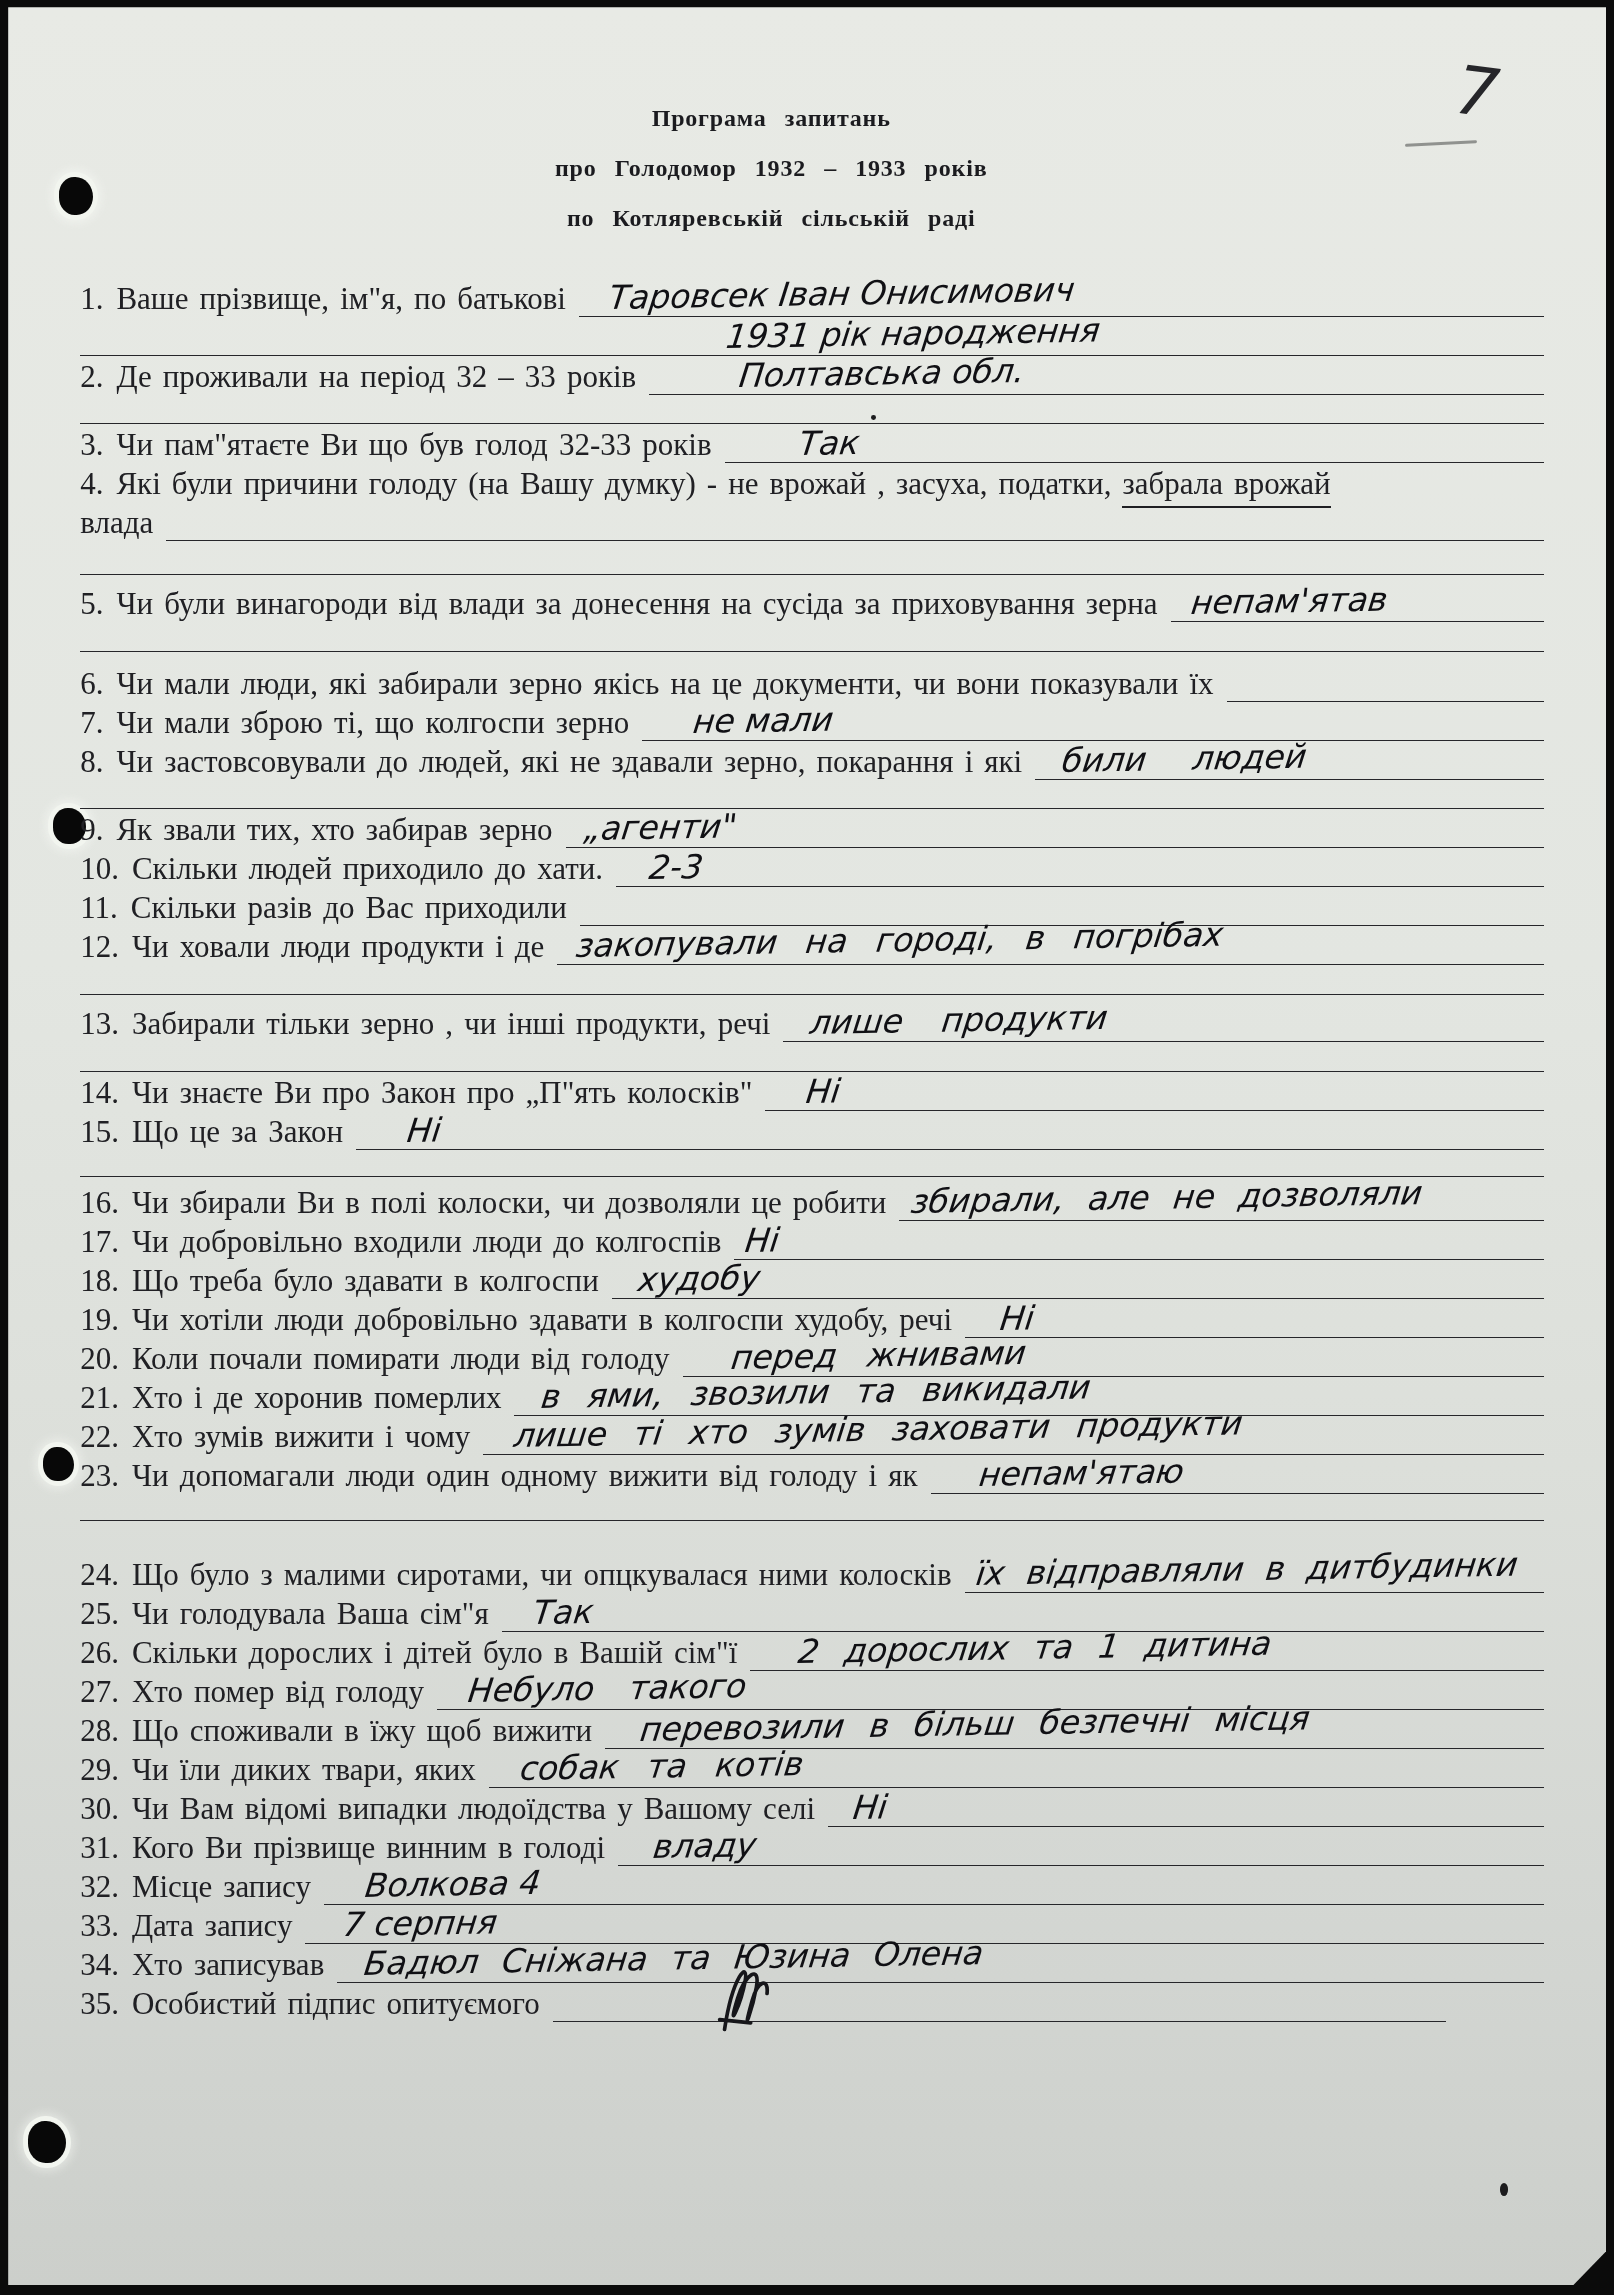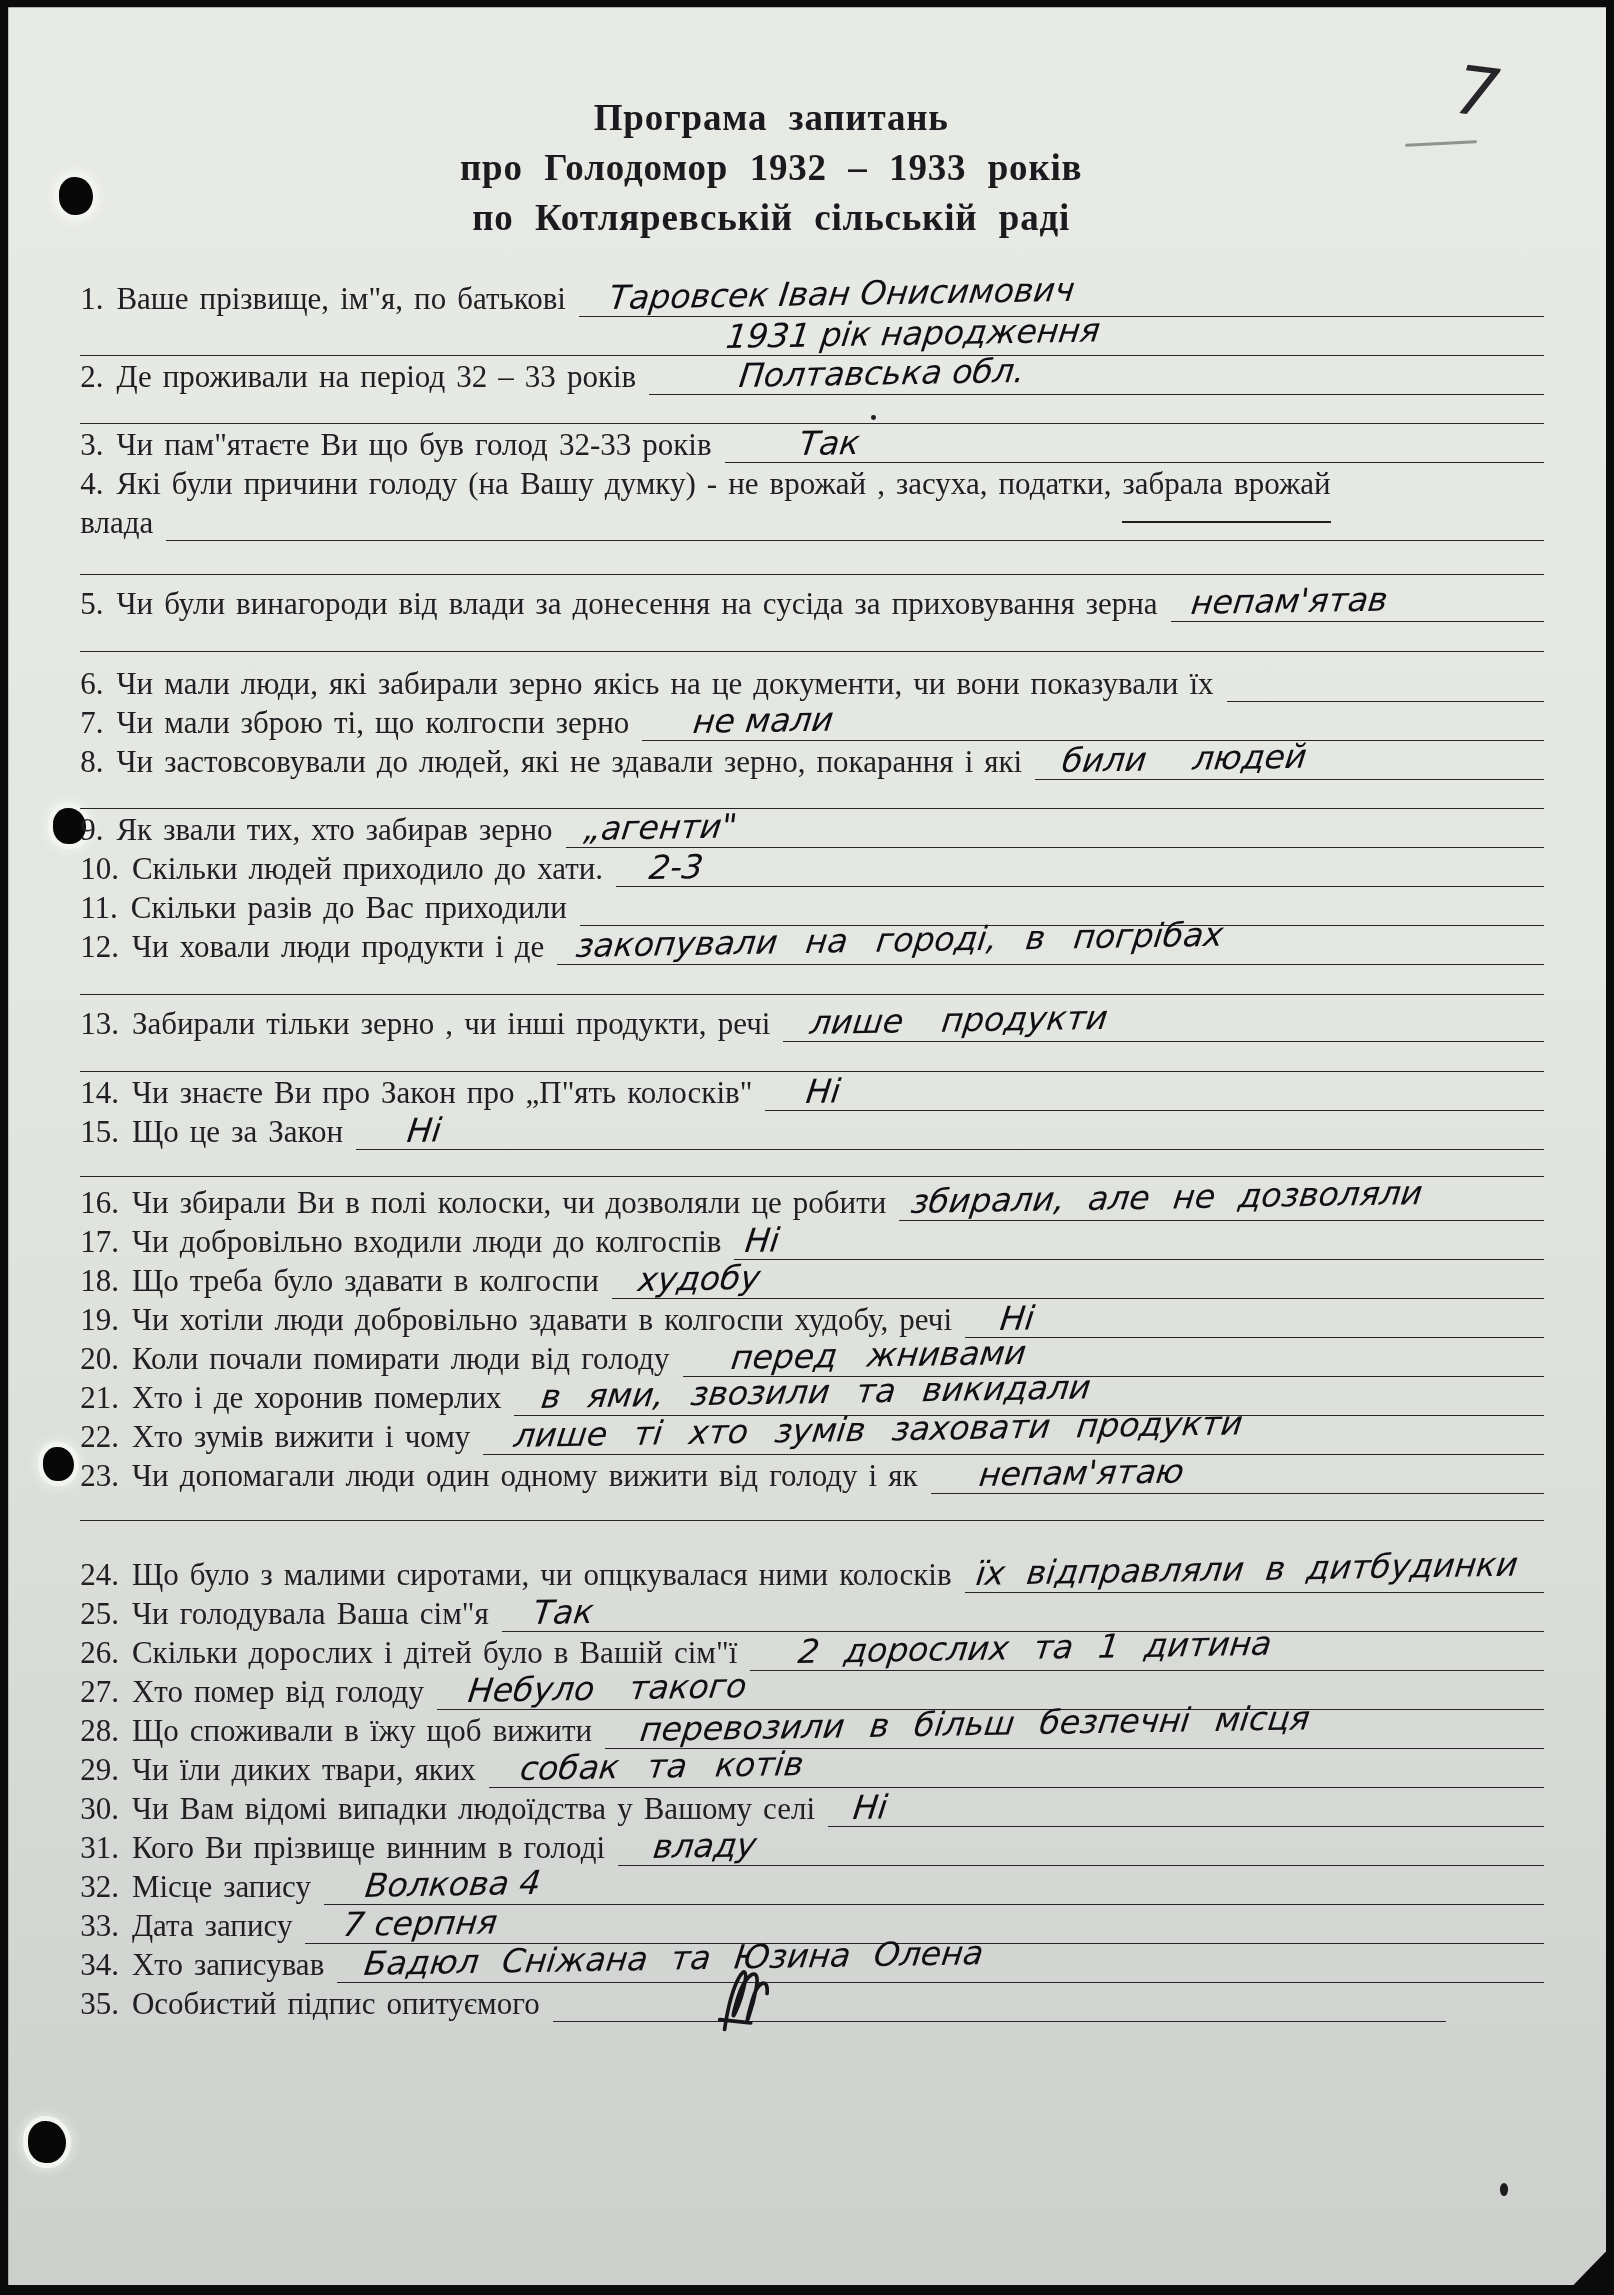--- a/index.html
+++ b/index.html
@@ -2,38 +2,38 @@
 <html style="font-size:13px"><head>
 <meta charset="utf-8">
 <style>
   html,body{margin:0;padding:0}
   body{width:1615px;height:2295px;background:#0b0b0b;overflow:hidden;position:relative;
        font-family:"Liberation Serif",serif}
   .paper{position:absolute;left:8.2px;top:7.3px;width:1598px;height:2278px;
          background:linear-gradient(180deg,#e8eae5 0%,#e3e6e1 42%,#dcdfda 64%,#d4d7d3 82%,#cccfcb 100%);
          clip-path:polygon(0 0,100% 0,100% calc(100% - 34px),calc(100% - 33px) 100%,0 100%)}
   .title{position:absolute;left:0;top:86px;width:1526px;text-align:center;
-         font-weight:bold;font-size:37px;line-height:50px;color:#1b1b1f;
+         font-weight:bold;font-size:24px;line-height:50px;color:#1b1b1f;
          letter-spacing:0.8px;word-spacing:11.4px}
   .pagenum{position:absolute;right:108px;top:46px;font:italic 67px "DejaVu Sans",sans-serif;
            color:#26262a;transform:rotate(7deg)}
   .pagenum-dash{position:absolute;right:129px;top:135px;width:72px;height:3.3px;background:#90928f;
                 transform:rotate(-3deg);border-radius:1.6px}
   .content{position:absolute;left:72px;top:271px;width:1464px}
   .row{display:flex;align-items:flex-end;height:39px;position:relative}
   .q{font-size:31px;color:#202024;white-space:nowrap;word-spacing:3.3px;line-height:36px;flex:0 0 auto}
   .n{display:inline-block;margin-right:13px}
   .ans{flex:1 1 auto;min-width:0;border-bottom:1.6px solid #26262a;margin-left:13px;
        display:flex;align-items:flex-end;height:38px}
   .ansfull{margin-left:0}
   .hand{font:italic 33px "DejaVu Sans",sans-serif;color:#101014;white-space:nowrap;
         transform:rotate(-1deg) skewX(-8deg);transform-origin:left bottom;
         line-height:0.9;padding-bottom:4.1px}
   .linerow{border-bottom:1.6px solid #26262a}
-  .hl{border-bottom:2.4px solid #1f1f23;padding-bottom:20px}
+  .hl{border-bottom:2.4px solid #1f1f23;padding-bottom:5px}
   .hole{position:absolute;background:#080808;border-radius:46% 54% 50% 48%;
         box-shadow:0 0 0 4.9px #f2f5ef,0 0 9.8px 8.2px rgba(250,252,248,.45)}
   .speck{position:absolute;background:#1c1c1e;border-radius:50%}
   .sig{margin-left:147px;margin-bottom:-14.7px;overflow:visible}
 </style>
 </head>
 <body>
 
 <div class="paper">
 

